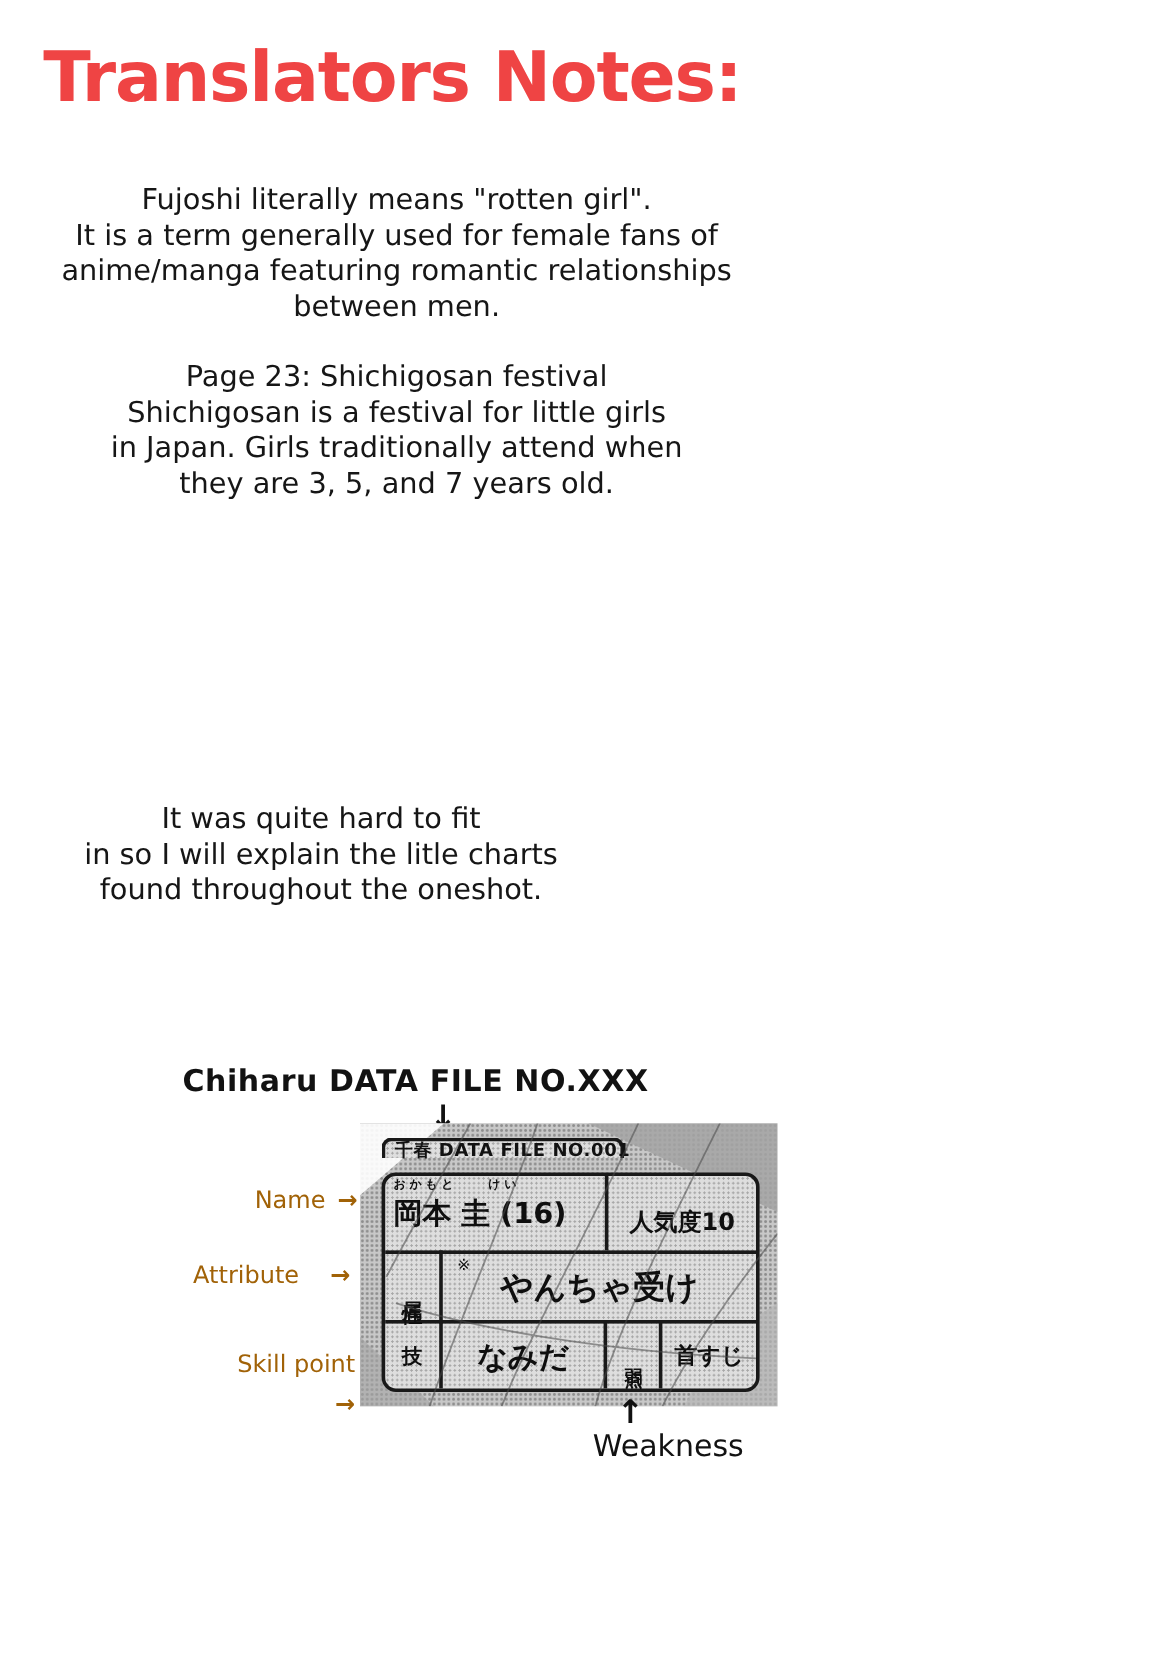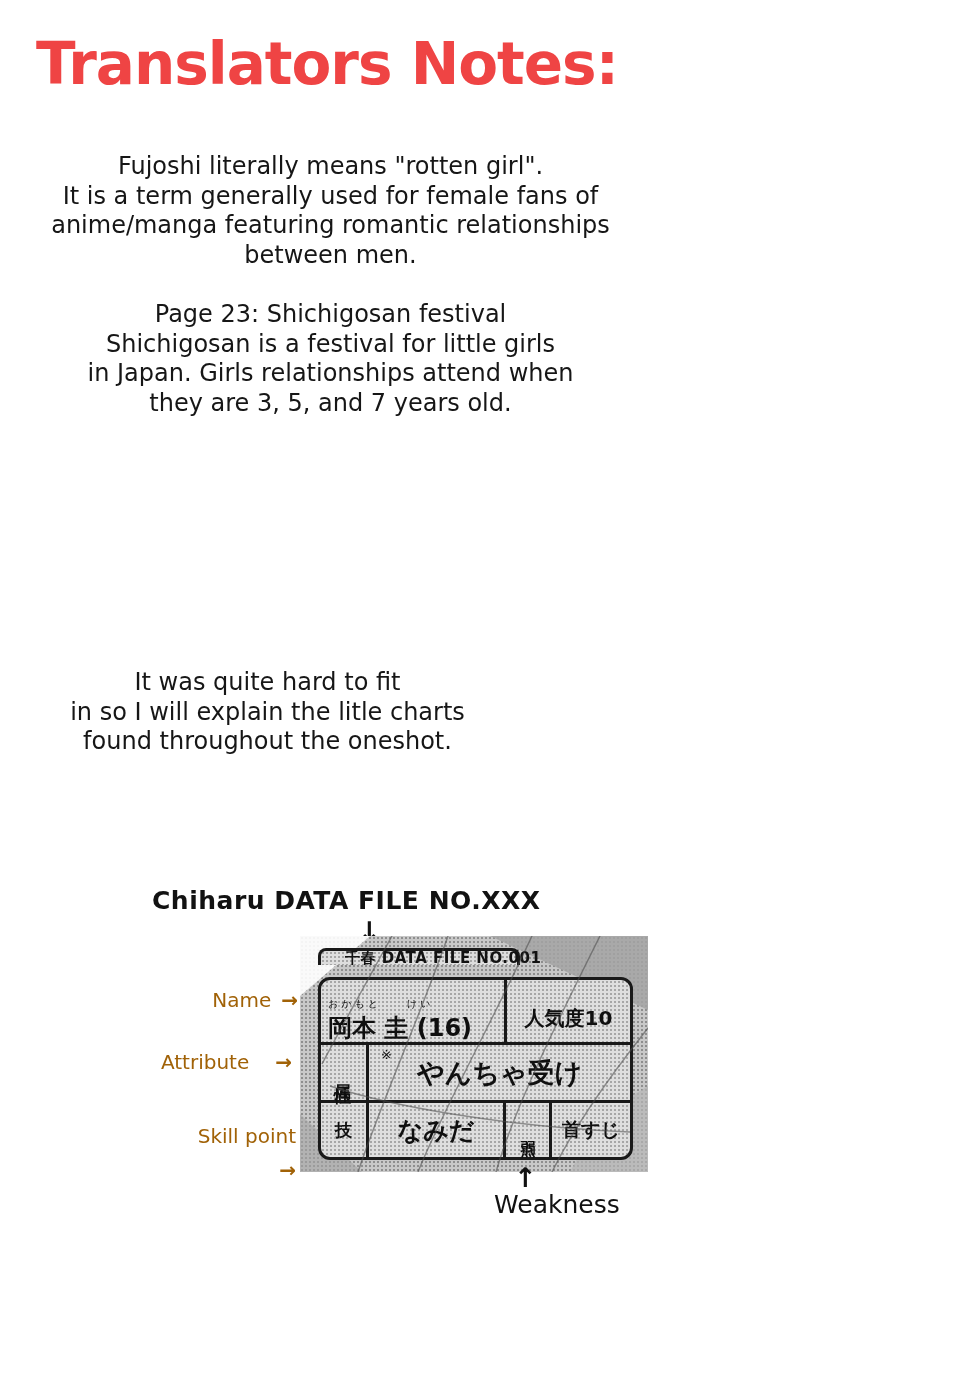--- a/index.html
+++ b/index.html
@@ -91,21 +91,21 @@
     position: absolute;
     left: 18px; top: 12px;
     width: 202px; height: 17px;
     border: 3px solid #191919;
     border-bottom: none;
     border-radius: 8px 8px 0 0;
     box-sizing: border-box;
     z-index: 1;
     display: flex;
     align-items: center;
-    padding-left: 24px;
+    padding-left: 8px;
     font-size: 15px;
     font-weight: bold;
     letter-spacing: 0.5px;
     white-space: nowrap;
   }
   .data-card {
     position: absolute;
     left: 18px; top: 41px;
     width: 315px; height: 183px;
     border: 3px solid #191919;
@@ -117,21 +117,21 @@
   .hdiv-1 { left: 0; right: 0; top: 62px; height: 3px; }
   .hdiv-2 { left: 0; right: 0; top: 120px; height: 3px; }
   .vdiv-name { left: 183px; top: 0; width: 3px; height: 62px; }
   .vdiv-attr { left: 45px; top: 62px; width: 3px; height: 61px; }
   .vdiv-skill { left: 45px; top: 120px; width: 3px; bottom: 0; }
   .vdiv-weak-a { left: 182px; top: 120px; width: 3px; bottom: 0; }
   .vdiv-weak-b { left: 228px; top: 120px; width: 3px; bottom: 0; }
 
   .cell { position: absolute; display: flex; align-items: center; justify-content: center; color: #0f0f0f; }
   .cell-name { left: 0; top: 0; width: 183px; height: 62px; flex-direction: column; align-items: flex-start; padding-left: 7px; box-sizing: border-box; justify-content: flex-start; }
-  .furigana-row { display: flex; gap: 26px; font-size: 10px; letter-spacing: 3px; margin-top: 17px; font-weight: normal; }
+  .furigana-row { display: flex; gap: 26px; font-size: 10px; letter-spacing: 3px; margin-top: 0; font-weight: bold; }
   .name-text { font-size: 24px; font-weight: bold; margin-top: 1px; white-space: nowrap; }
   .cell-popularity { left: 186px; top: 0; right: 0; height: 77px; font-size: 20px; font-weight: bold; text-align: right; }
   .vertical-label { writing-mode: vertical-rl; text-orientation: upright; font-weight: bold; letter-spacing: 2px; }
   .cell-attr-label { left: 0; top: 65px; width: 45px; height: 55px; font-size: 17px; }
   .cell-attr-value { left: 48px; top: 65px; right: 0; height: 55px; font-size: 27px; font-weight: bold; }
   .attr-note { position: absolute; left: 12px; top: 2px; font-size: 13px; font-weight: normal; }
   .cell-skill-label { left: 0; top: 123px; width: 45px; bottom: 0; font-size: 17px; font-weight: bold; }
   .cell-skill-value { left: 48px; top: 123px; width: 134px; bottom: 0; font-size: 25px; font-weight: bold; }
   .cell-weak-label { left: 185px; top: 123px; width: 43px; bottom: 0; font-size: 15px; }
   .cell-weak-value { left: 231px; top: 123px; right: 0; bottom: 0; font-size: 19px; font-weight: bold; }
@@ -146,21 +146,21 @@
   <div class="para para-1">
     <div>Fujoshi literally means "rotten girl".</div>
     <div>It is a term generally used for female fans of</div>
     <div>anime/manga featuring romantic relationships</div>
     <div>between men.</div>
   </div>
 
   <div class="para para-2">
     <div>Page 23: Shichigosan festival</div>
     <div>Shichigosan is a festival for little girls</div>
-    <div>in Japan. Girls relationships attend when</div>
+    <div>in Japan. Girls traditionally attend when</div>
     <div>they are 3, 5, and 7 years old.</div>
   </div>
 
 
   <div class="para para-editor">
     <div>It was quite hard to fit</div>
     <div>in so I will explain the litle charts</div>
     <div>found throughout the oneshot.</div>
   </div>
 

